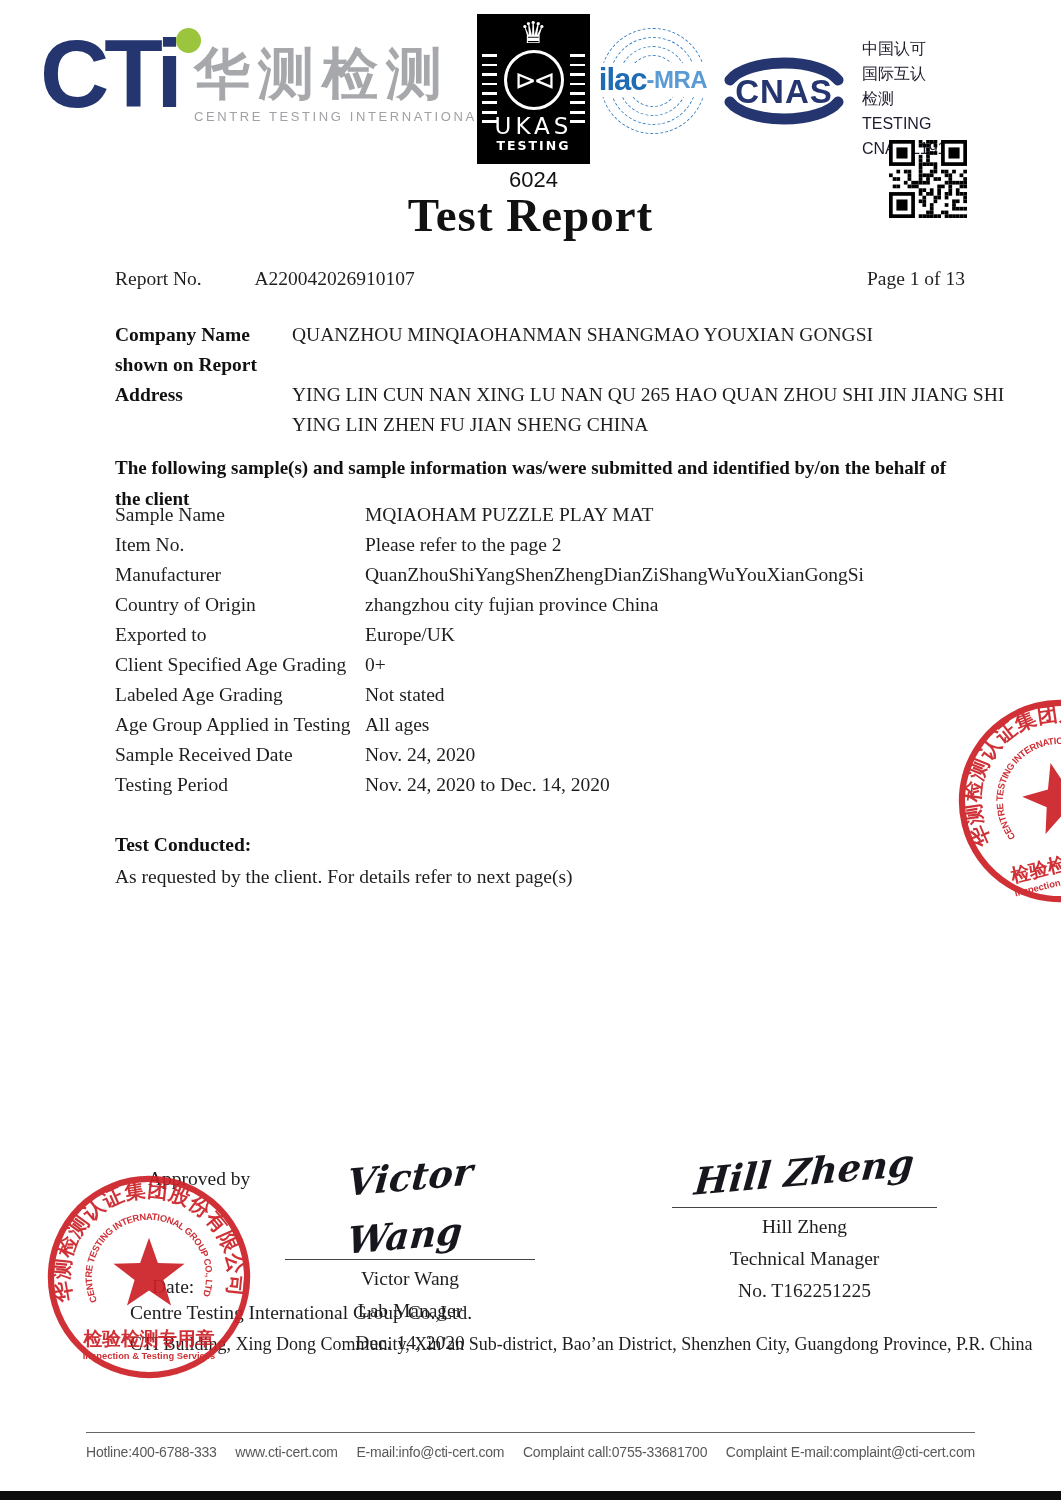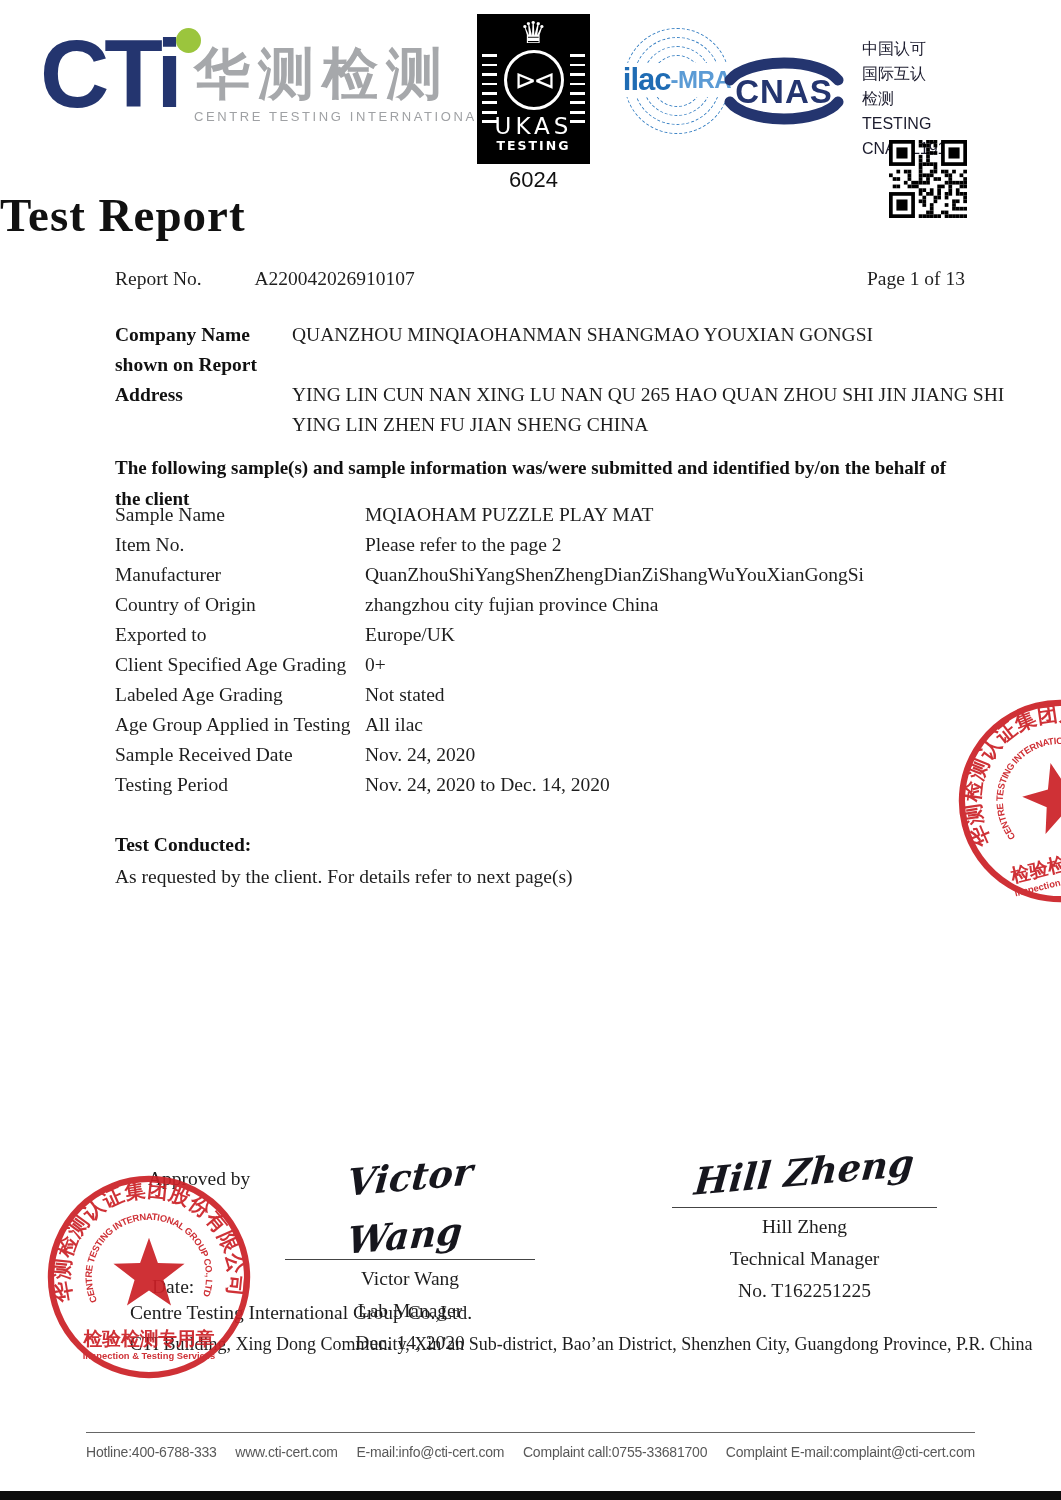--- a/index.html
+++ b/index.html
@@ -22,37 +22,37 @@
   .ukas .circle{width:54px;height:54px;border:3px solid #fff;border-radius:50%;margin:1px auto 0;
         display:flex;align-items:center;justify-content:center;font-size:26px;letter-spacing:-3px;}
   .ukas .dashes{position:absolute;width:15px;height:72px;top:40px;
         background:repeating-linear-gradient(to bottom,#fff 0 2.5px,transparent 2.5px 9.5px);}
   .ukas .dashes.l{left:5px;} .ukas .dashes.r{right:5px;}
   .ukas .name{font-size:23px;font-weight:normal;letter-spacing:4px;margin-top:3px;}
   .ukas .type{font-size:12.5px;font-weight:bold;letter-spacing:2px;margin-top:-1px;}
   .ukas-number{position:absolute;left:477px;top:167px;width:113px;text-align:center;font-size:22px;
         color:#111;font-family:"Liberation Sans",sans-serif;}
 
-  .ilac{position:absolute;left:624px;top:28px;width:106px;height:106px;}
+  .ilac{position:absolute;left:600px;top:28px;width:106px;height:106px;}
   .ilac .ring{position:absolute;border:1.6px dashed #3b82c4;border-radius:50%;}
   .ilac .r1{inset:0;} .ilac .r2{inset:9px;} .ilac .r3{inset:18px;} .ilac .r4{inset:27px;}
   .ilac .band{position:absolute;left:-3px;right:-3px;top:35px;height:34px;background:#fff;
         display:flex;align-items:center;justify-content:center;font-family:"Liberation Sans",sans-serif;}
   .ilac .b1{color:#1f6cb4;font-weight:bold;font-size:31px;letter-spacing:-1px;}
   .ilac .b2{color:#5b9bd5;font-weight:bold;font-size:24px;letter-spacing:-.5px;}
 
   .cnas{position:absolute;left:722px;top:50px;}
 
   .accred{position:absolute;left:862px;top:36px;font-family:"Liberation Sans",sans-serif;
         font-size:16px;color:#1c1c2e;line-height:25px;}
 
   .qr{position:absolute;left:888px;top:140px;}
 
   
-  .title{position:absolute;top:188px;left:0;width:100%;
+  .title{position:absolute;top:188px;left:0;width:100%;text-align:center;
          font-size:47px;font-weight:bold;letter-spacing:1px;color:#111;}
   .report-meta{position:absolute;left:115px;top:268px;width:850px;font-size:19.5px;}
   .report-meta .num{margin-left:48px;}
   .report-meta .pg{float:right;font-family:Liberation Serif, serif;}
 
   .company{position:absolute;left:115px;top:320px;width:862px;font-size:19.5px;line-height:30px;
            display:grid;grid-template-columns:157px 1fr;}
   .lbl{font-weight:bold;color:#111;}
   .nowrap{white-space:nowrap;margin-left:20px;}
 
@@ -316,21 +316,21 @@
       <div>QuanZhouShiYangShenZhengDianZiShangWuYouXianGongSi</div>
     <div>Country of Origin</div>
       <div>zhangzhou city fujian province China</div>
     <div>Exported to</div>
       <div>Europe/UK</div>
     <div>Client Specified Age Grading</div>
       <div>0+</div>
     <div>Labeled Age Grading</div>
       <div>Not stated</div>
     <div>Age Group Applied in Testing</div>
-      <div>All ilac</div>
+      <div>All ages</div>
     <div>Sample Received Date</div>
       <div>Nov. 24, 2020</div>
     <div>Testing Period</div>
       <div>Nov. 24, 2020 to Dec. 14, 2020</div>
   </div>
 
   <div class="testcond-h">Test Conducted:</div>
   <div class="testcond-b">As requested by the client. For details refer to next page(s)</div>
 
   <svg class="stamp stamp-right" viewBox="0 0 240 240" xmlns="http://www.w3.org/2000/svg" xmlns:xlink="http://www.w3.org/1999/xlink">

